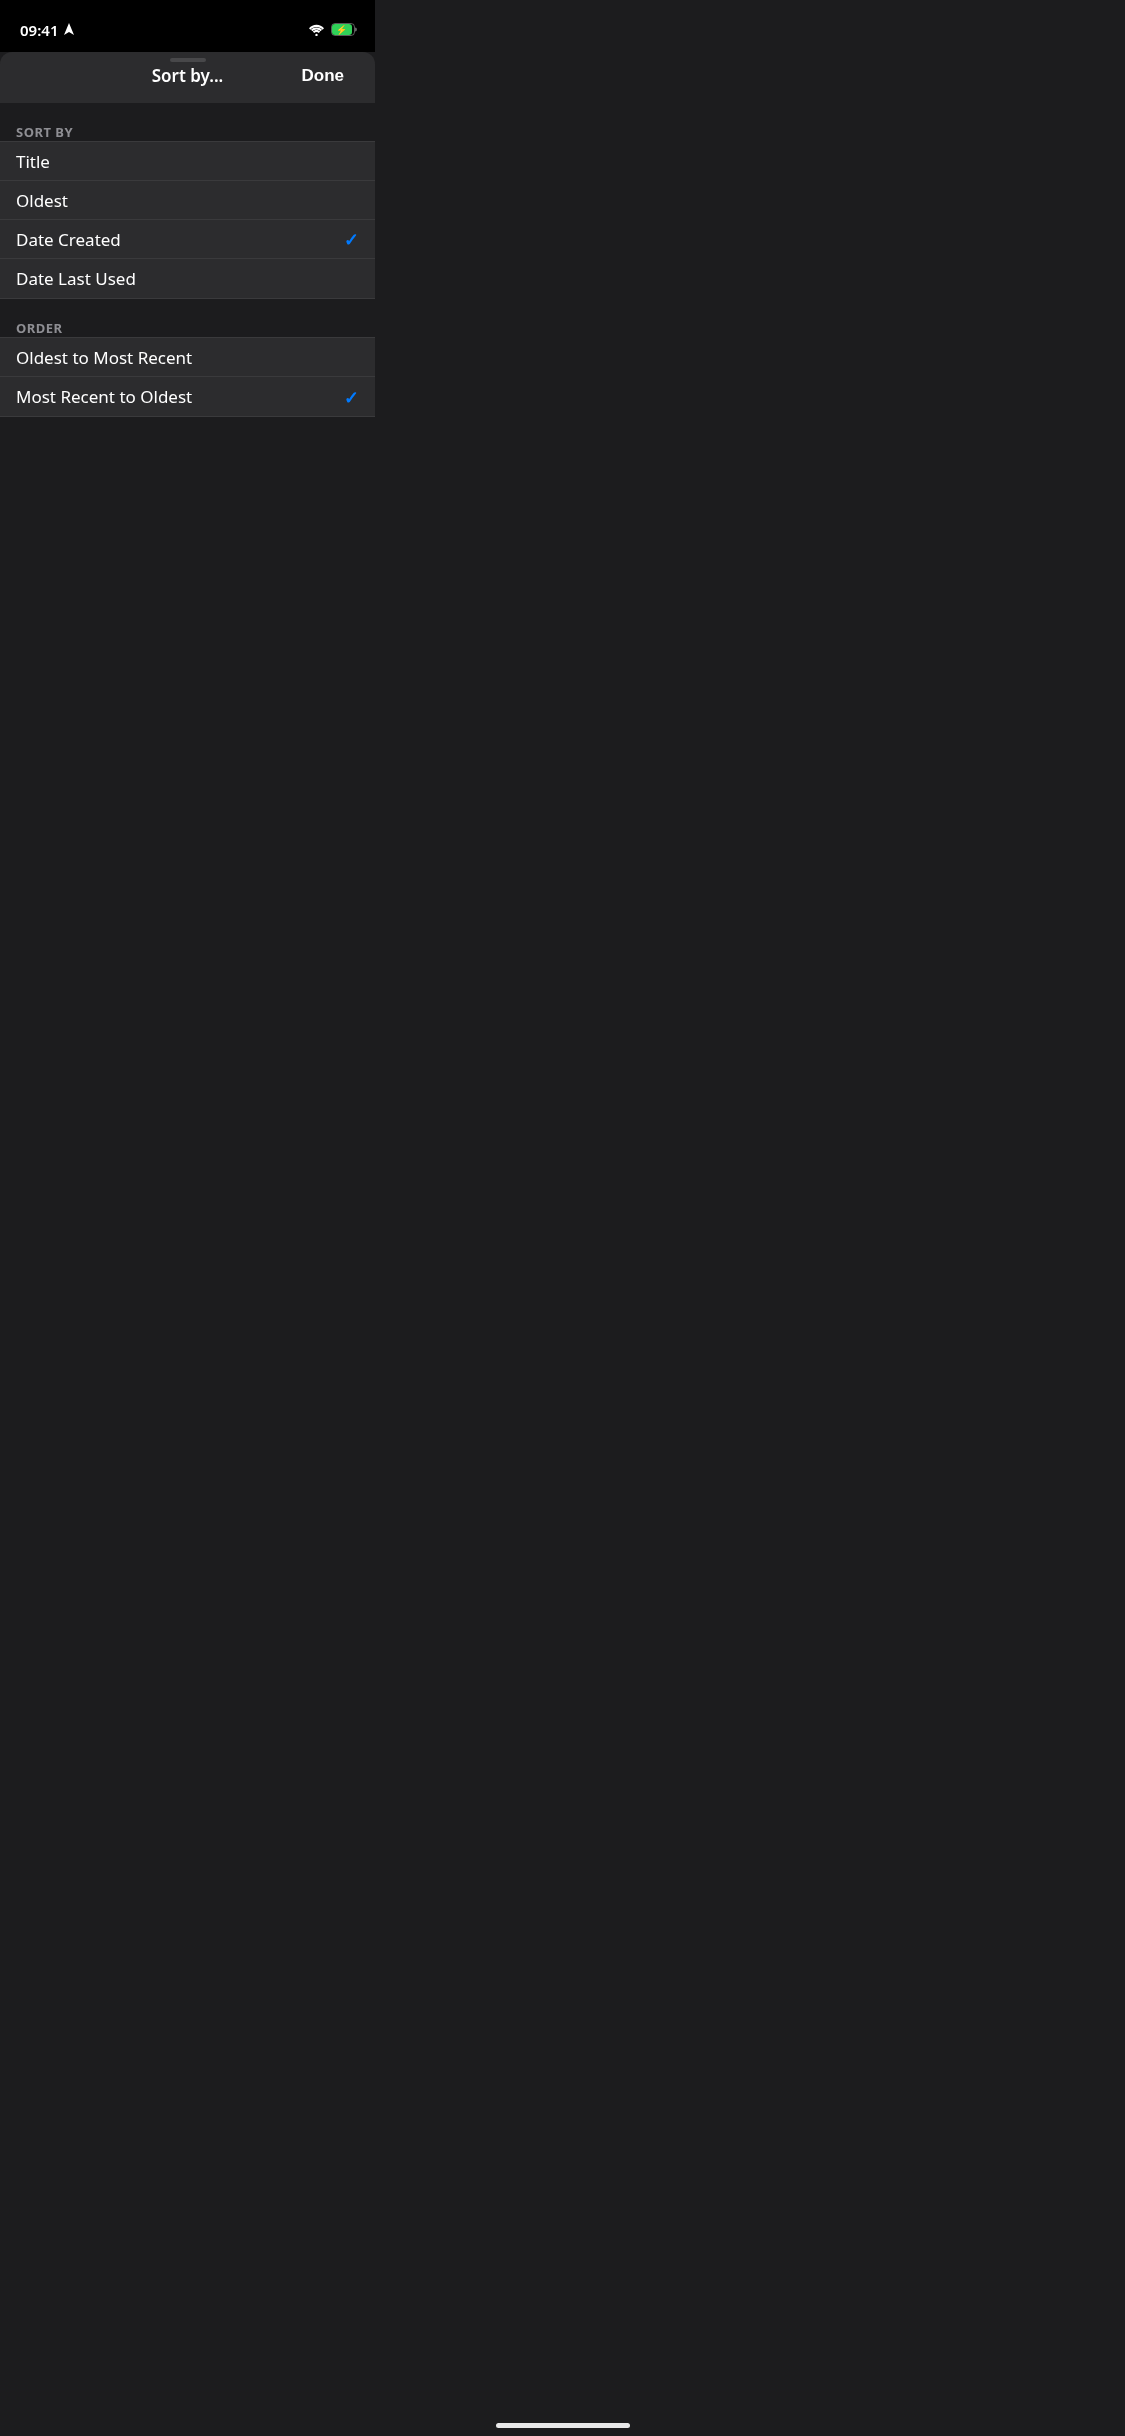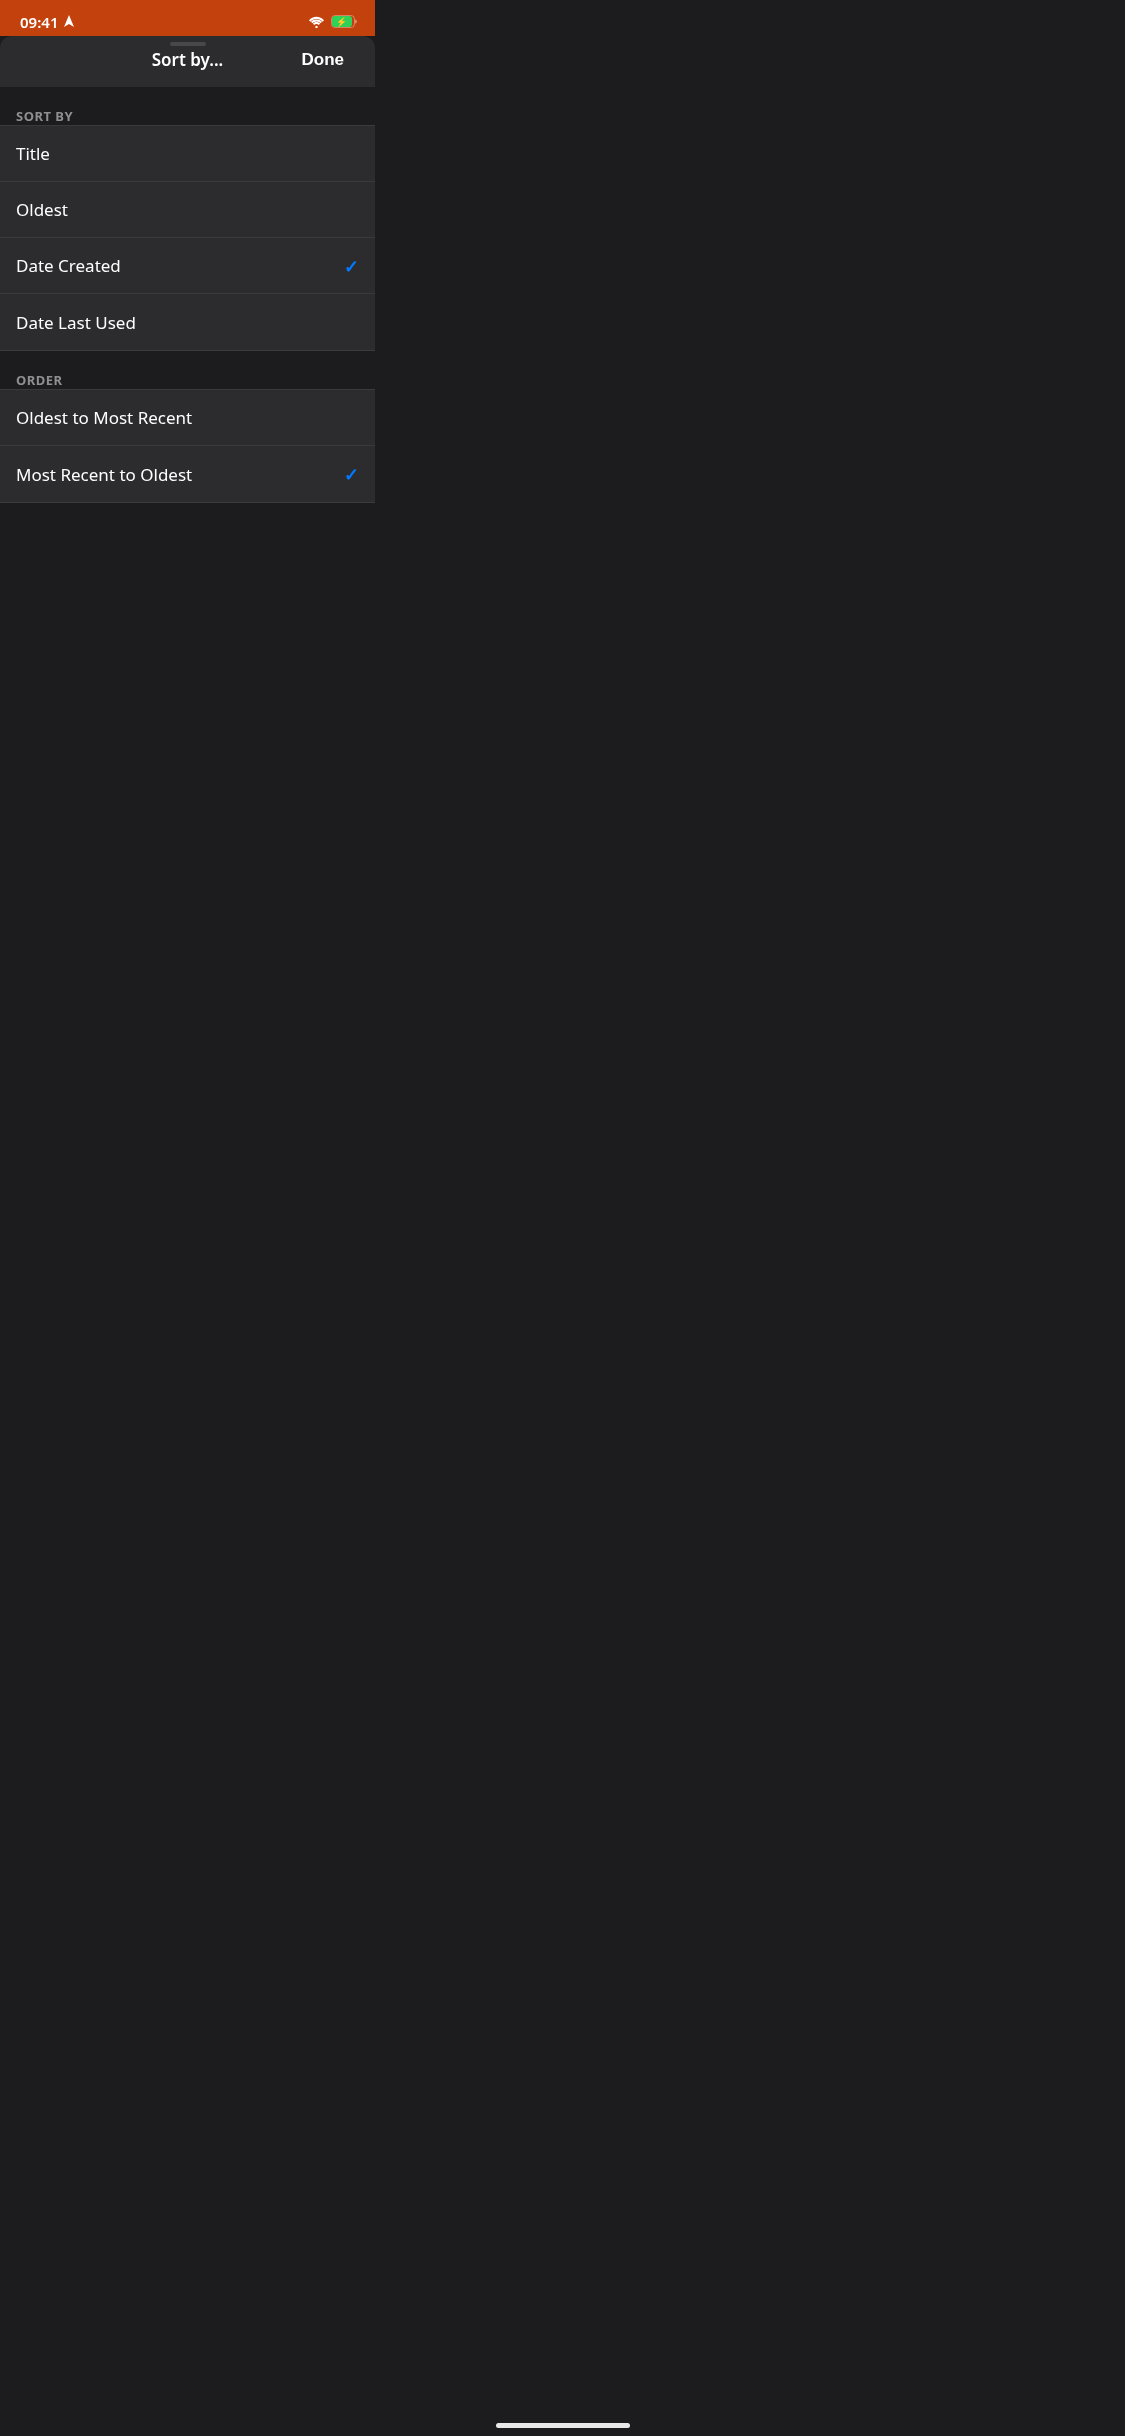--- a/index.html
+++ b/index.html
@@ -18,22 +18,22 @@
       overflow: hidden;
       position: relative;
     }
 
     
     .status-bar {
       display: flex;
       justify-content: space-between;
       align-items: center;
       padding: 14px 16px 6px 20px;
-      height: 36px;
-      background: #c2410c;
+      height: 52px;
+      background: #000000;
     }
 
     .status-time {
       font-size: 15px;
       font-weight: 600;
       color: #fff;
       display: flex;
       align-items: center;
       gap: 4px;
     }
@@ -106,21 +106,21 @@
       background: #2c2c2e;
       border-top: 0.5px solid #3a3a3c;
       border-bottom: 0.5px solid #3a3a3c;
     }
 
     .list-item {
       display: flex;
       justify-content: space-between;
       align-items: center;
       padding: 0 16px;
-      height: 56px;
+      height: 39px;
       background: #2c2c2e;
       border-bottom: 0.5px solid #3a3a3c;
       cursor: pointer;
     }
 
     .list-item:last-child {
       border-bottom: none;
     }
 
     .list-item-label {

